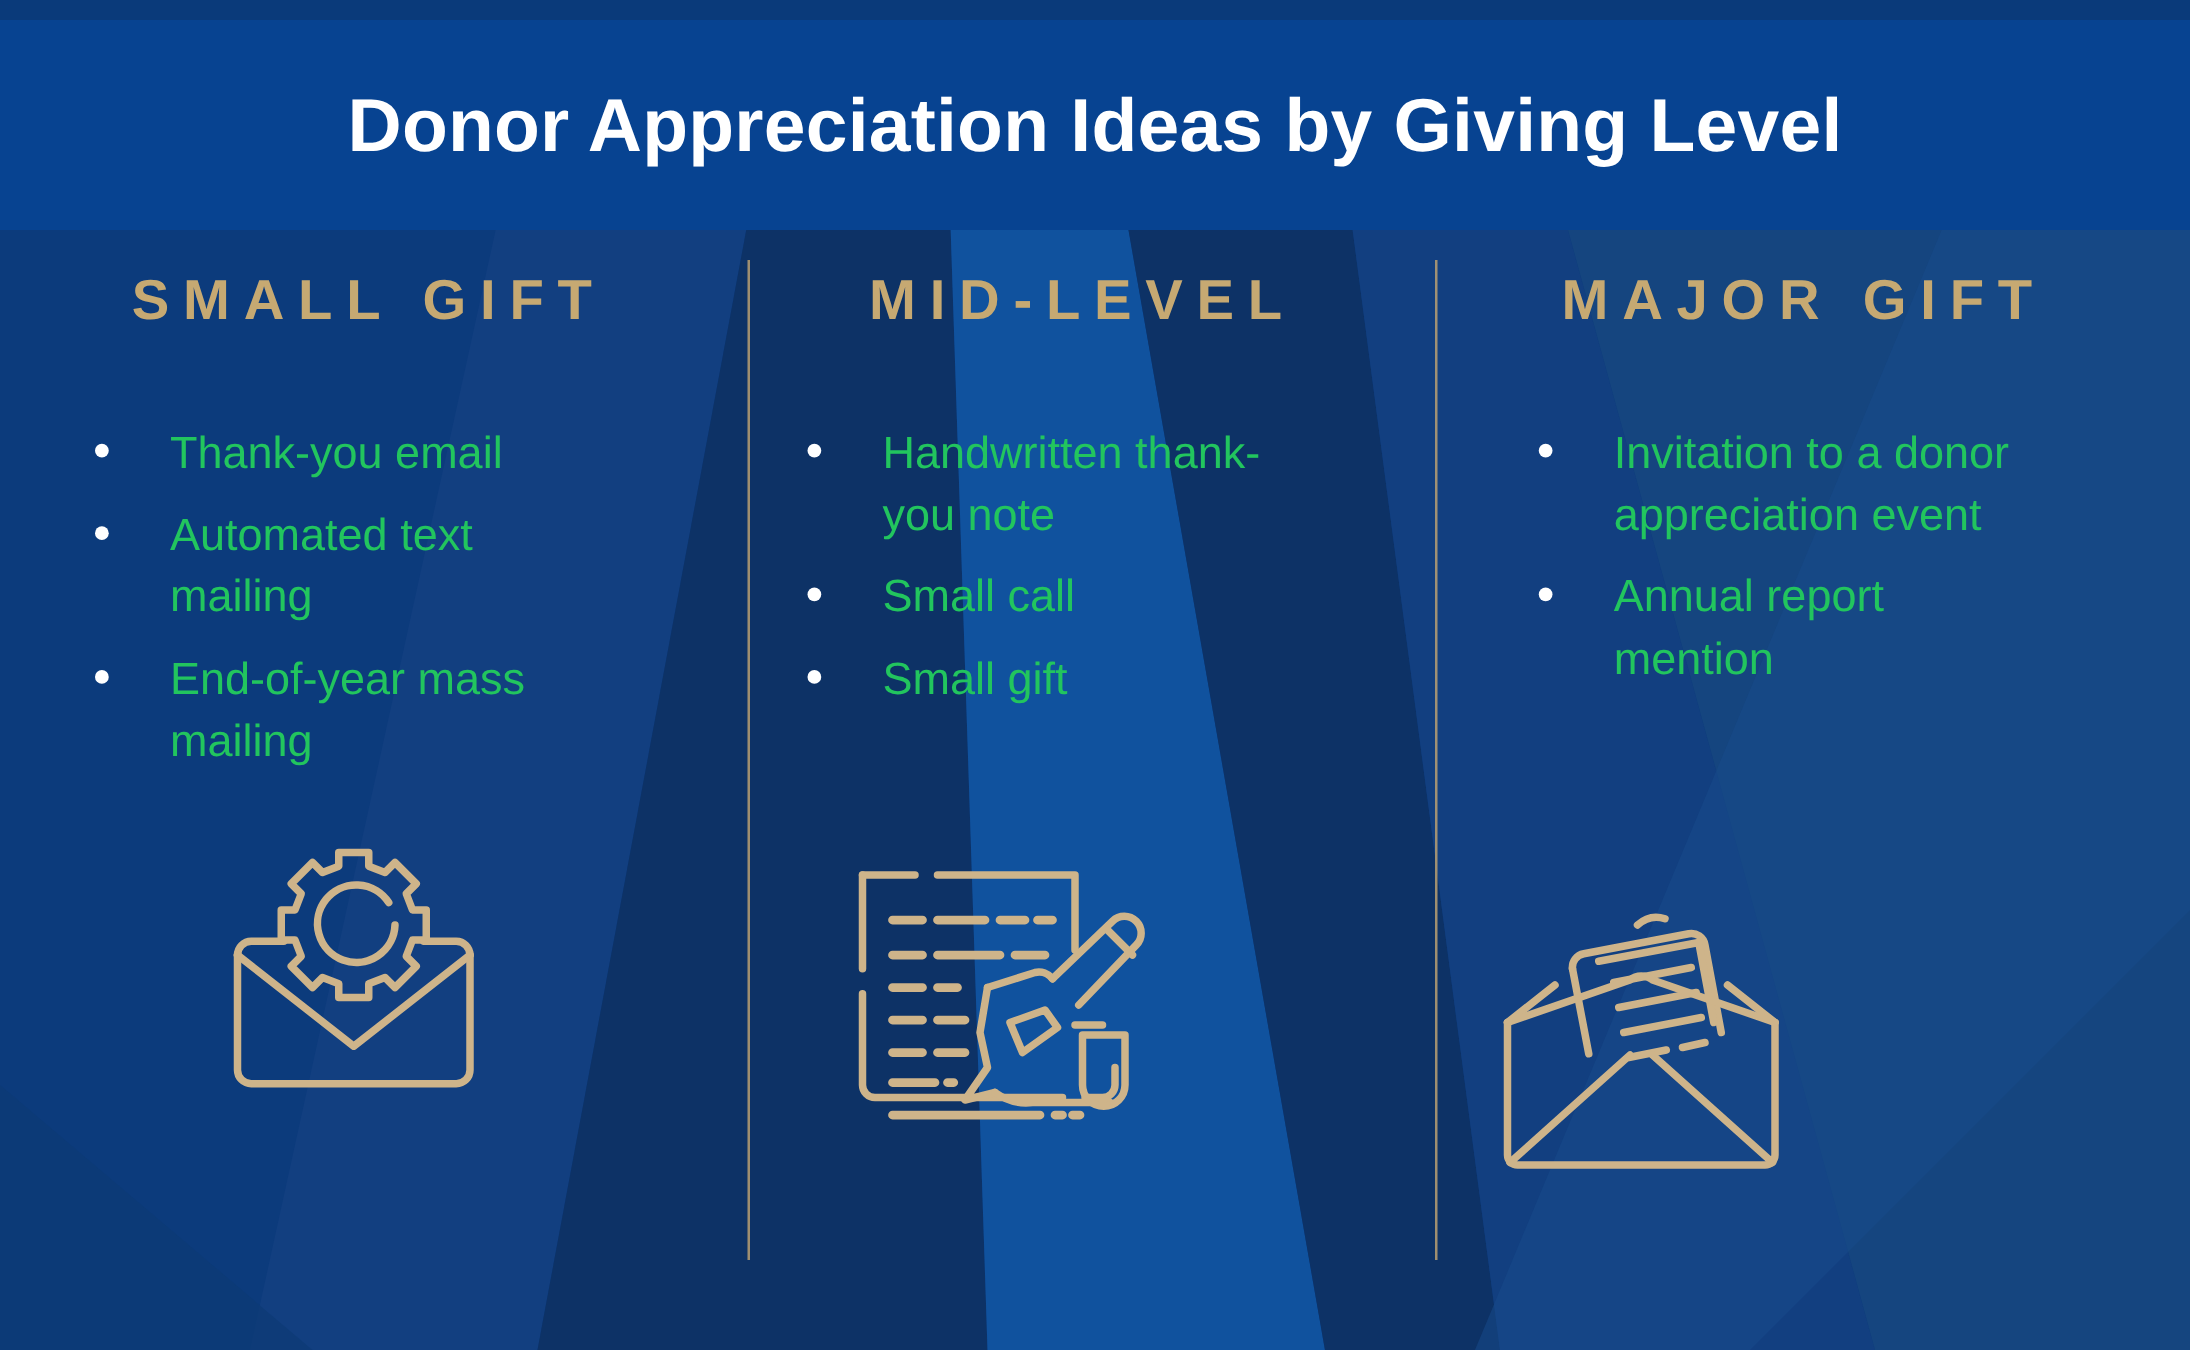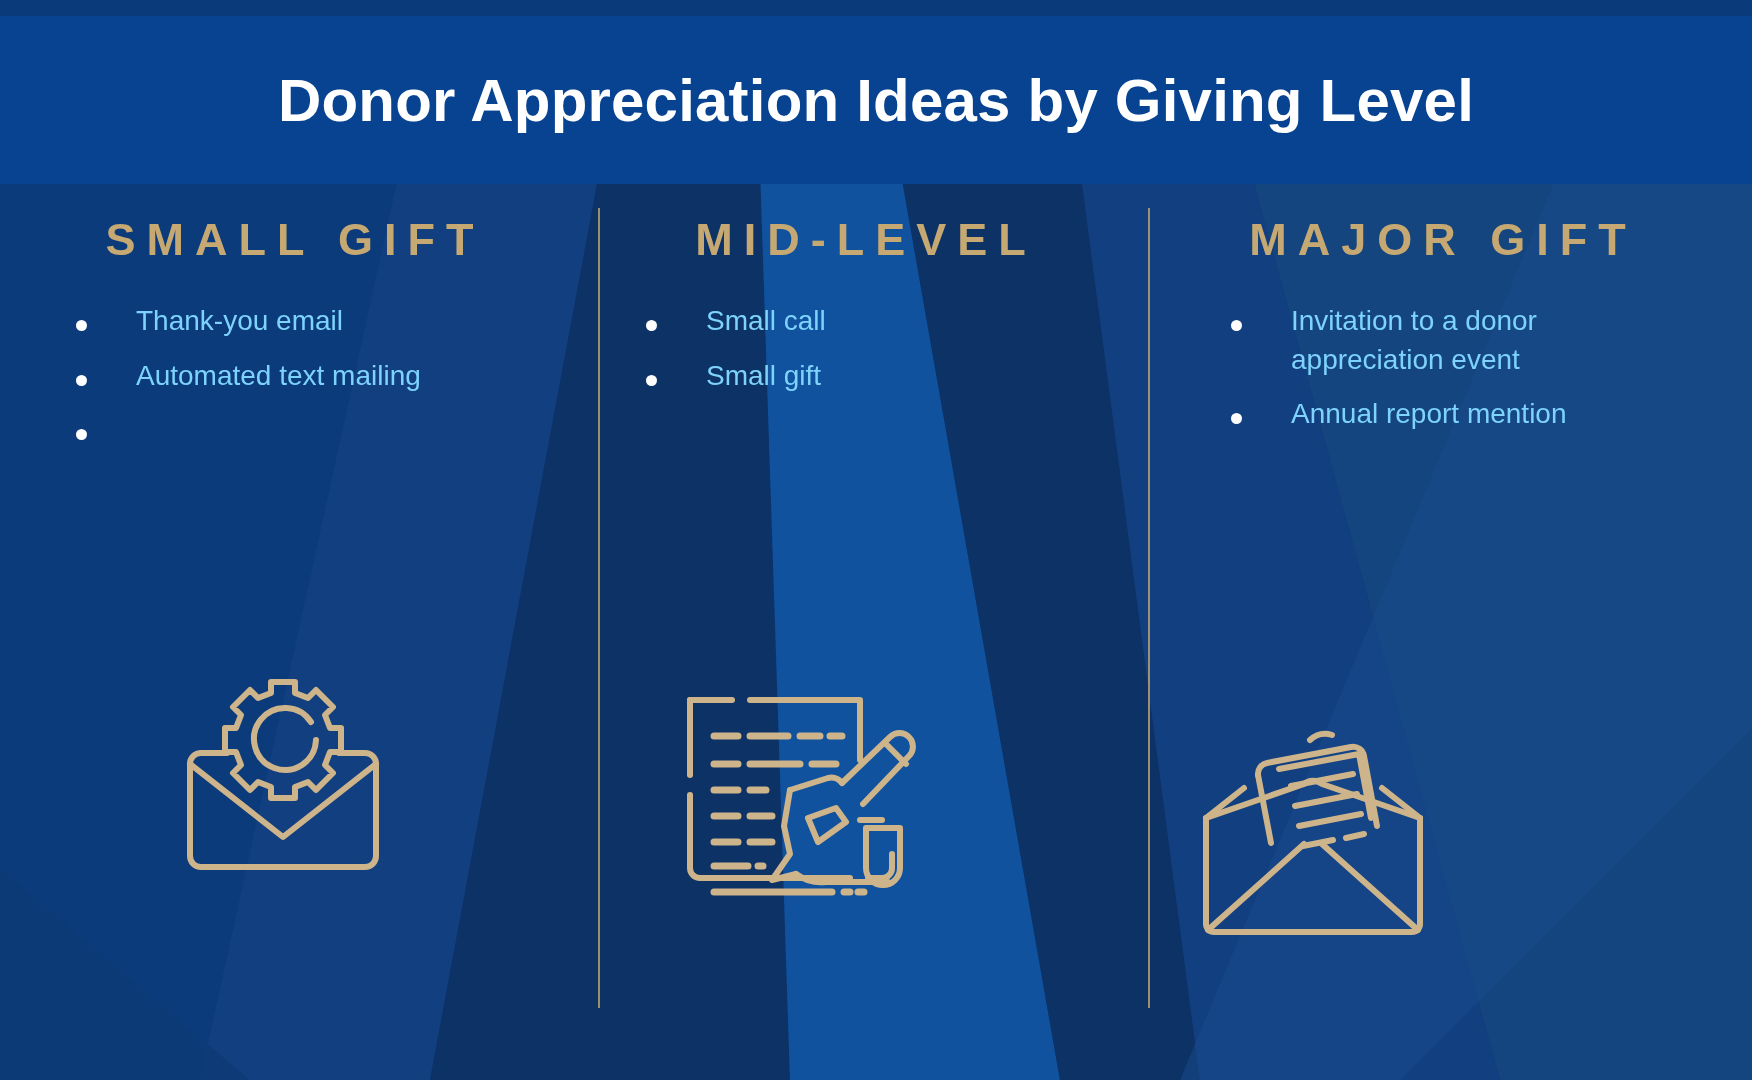--- a/index.html
+++ b/index.html
@@ -53,20 +53,21 @@
     left:0; top:168px;
     width:1752px; height:912px;
     display:flex;
     z-index:4;
   }
   .col {
     position:relative;
     height:100%;
     display:flex;
     flex-direction:column;
+    gap:35px;
   }
   .col-1 { width:600px; }
   .col-2 { width:550px; }
   .col-3 { width:602px; }
 
   .divider {
     position:absolute;
     top:40px;
     right:0;
     width:2px;
@@ -93,22 +94,22 @@
     margin-top:36px;
     padding-left:0;
     list-style:none;
   }
   .col-1 .bullets { margin-left:70px; width:400px; }
   .col-2 .bullets { margin-left:40px; width:380px; }
   .col-3 .bullets { margin-left:75px; width:420px; }
 
   .bullet-item {
     position:relative;
-    color:#7dd3fc;
-    font-size:28px;
+    color:#22c55e;
+    font-size:36px;
     line-height:1.38;
     margin-bottom:16px;
     padding-left:66px;
   }
   .bullet-dot {
     position:absolute;
     left:6px;
     top:18px;
     width:11px; height:11px;
     border-radius:50%;
@@ -156,28 +157,33 @@
         <li class="bullet-item">
           <span class="bullet-dot"></span>
           <span>Thank-you email</span>
         </li>
         <li class="bullet-item">
           <span class="bullet-dot"></span>
           <span>Automated text mailing</span>
         </li>
         <li class="bullet-item">
           <span class="bullet-dot"></span>
+          <span>End-of-year mass mailing</span>
         </li>
       </ul>
       <div class="divider"></div>
     </div>
 
     <div class="col col-2">
       <div class="col-head">MID-LEVEL</div>
       <ul class="bullets">
+        <li class="bullet-item">
+          <span class="bullet-dot"></span>
+          <span>Handwritten thank-you note</span>
+        </li>
         <li class="bullet-item">
           <span class="bullet-dot"></span>
           <span>Small call</span>
         </li>
         <li class="bullet-item">
           <span class="bullet-dot"></span>
           <span>Small gift</span>
         </li>
       </ul>
       <div class="divider"></div>

